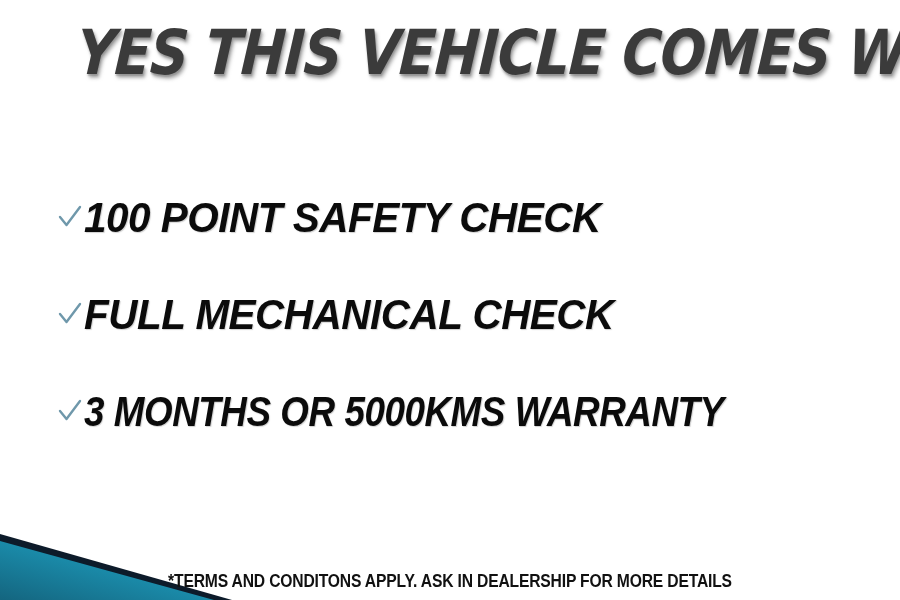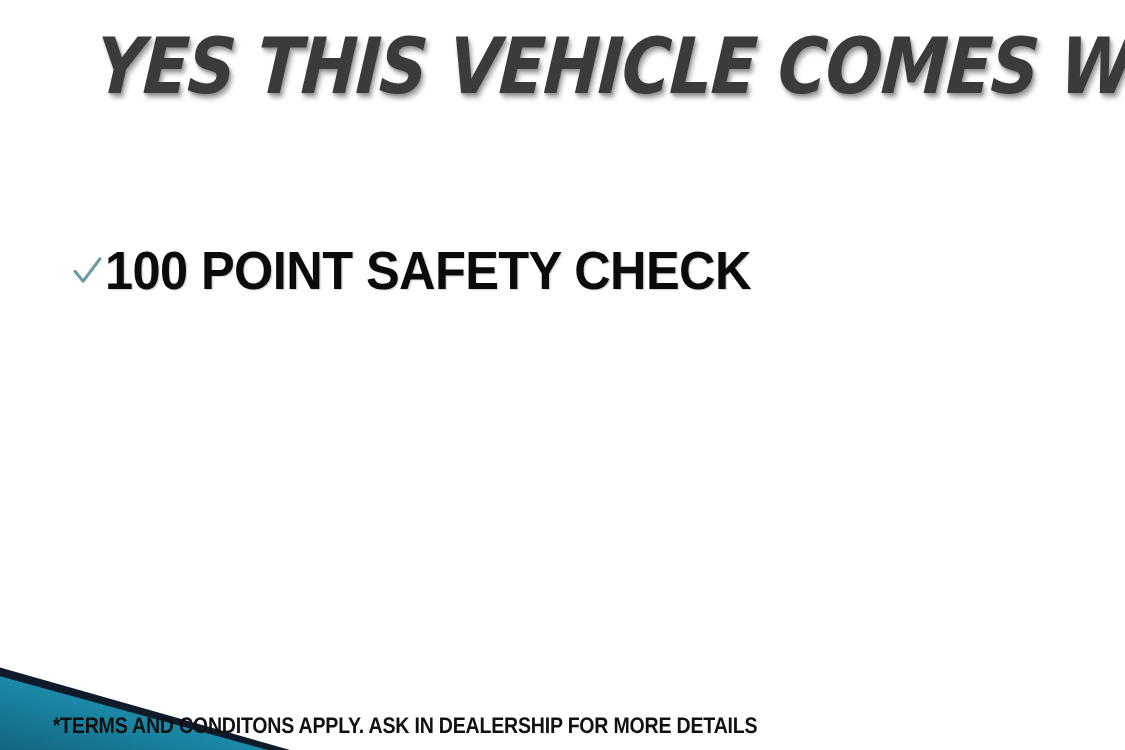--- a/index.html
+++ b/index.html
@@ -58,20 +58,21 @@
 
   
   #feature-list {
     position: absolute;
     left: 58px;
     top: 168px;
     width: 800px;
     list-style: none;
     margin: 0;
     padding: 0;
+    font-style: italic;
   }
   .feature-row {
     position: relative;
     height: 97px;
     display: flex;
     align-items: center;
     white-space: nowrap;
   }
   .check-icon {
     flex: 0 0 auto;
@@ -96,21 +97,21 @@
     font-size: 43px;
     transform: scaleX(0.855);
   }
 
   
   #disclaimer {
     position: absolute;
     left: 0;
     bottom: 9px;
     width: 900px;
-    text-align: left;
+    text-align: center;
     white-space: nowrap;
   }
   #disclaimer-text {
     display: inline-block;
     font-family: "Liberation Sans", sans-serif;
     font-weight: 700;
     font-size: 18px;
     line-height: 20px;
     letter-spacing: -0.2px;
     color: #111111;
@@ -141,21 +142,33 @@
 
   <ul id="feature-list">
 
     <li class="feature-row">
       <svg class="check-icon" viewBox="0 0 24 26">
         <path d="M2 13 L8.5 21 L22 3" fill="none" stroke="#6f98ab" stroke-width="2.4" stroke-linecap="round" stroke-linejoin="round"></path>
       </svg>
       <span class="feature-label">100 POINT SAFETY CHECK</span>
     </li>
 
+    <li class="feature-row">
+      <svg class="check-icon" viewBox="0 0 24 26">
+        <path d="M2 13 L8.5 21 L22 3" fill="none" stroke="#6f98ab" stroke-width="2.4" stroke-linecap="round" stroke-linejoin="round"></path>
+      </svg>
+      <span class="feature-label">FULL MECHANICAL CHECK</span>
+    </li>
 
+    <li class="feature-row tight">
+      <svg class="check-icon" viewBox="0 0 24 26">
+        <path d="M2 13 L8.5 21 L22 3" fill="none" stroke="#6f98ab" stroke-width="2.4" stroke-linecap="round" stroke-linejoin="round"></path>
+      </svg>
+      <span class="feature-label">3 MONTHS OR 5000KMS WARRANTY</span>
+    </li>
 
 
   </ul>
 
   <div id="disclaimer">
     <span id="disclaimer-text">*TERMS AND CONDITONS APPLY. ASK IN DEALERSHIP FOR MORE DETAILS</span>
   </div>
 
 </div>
 

